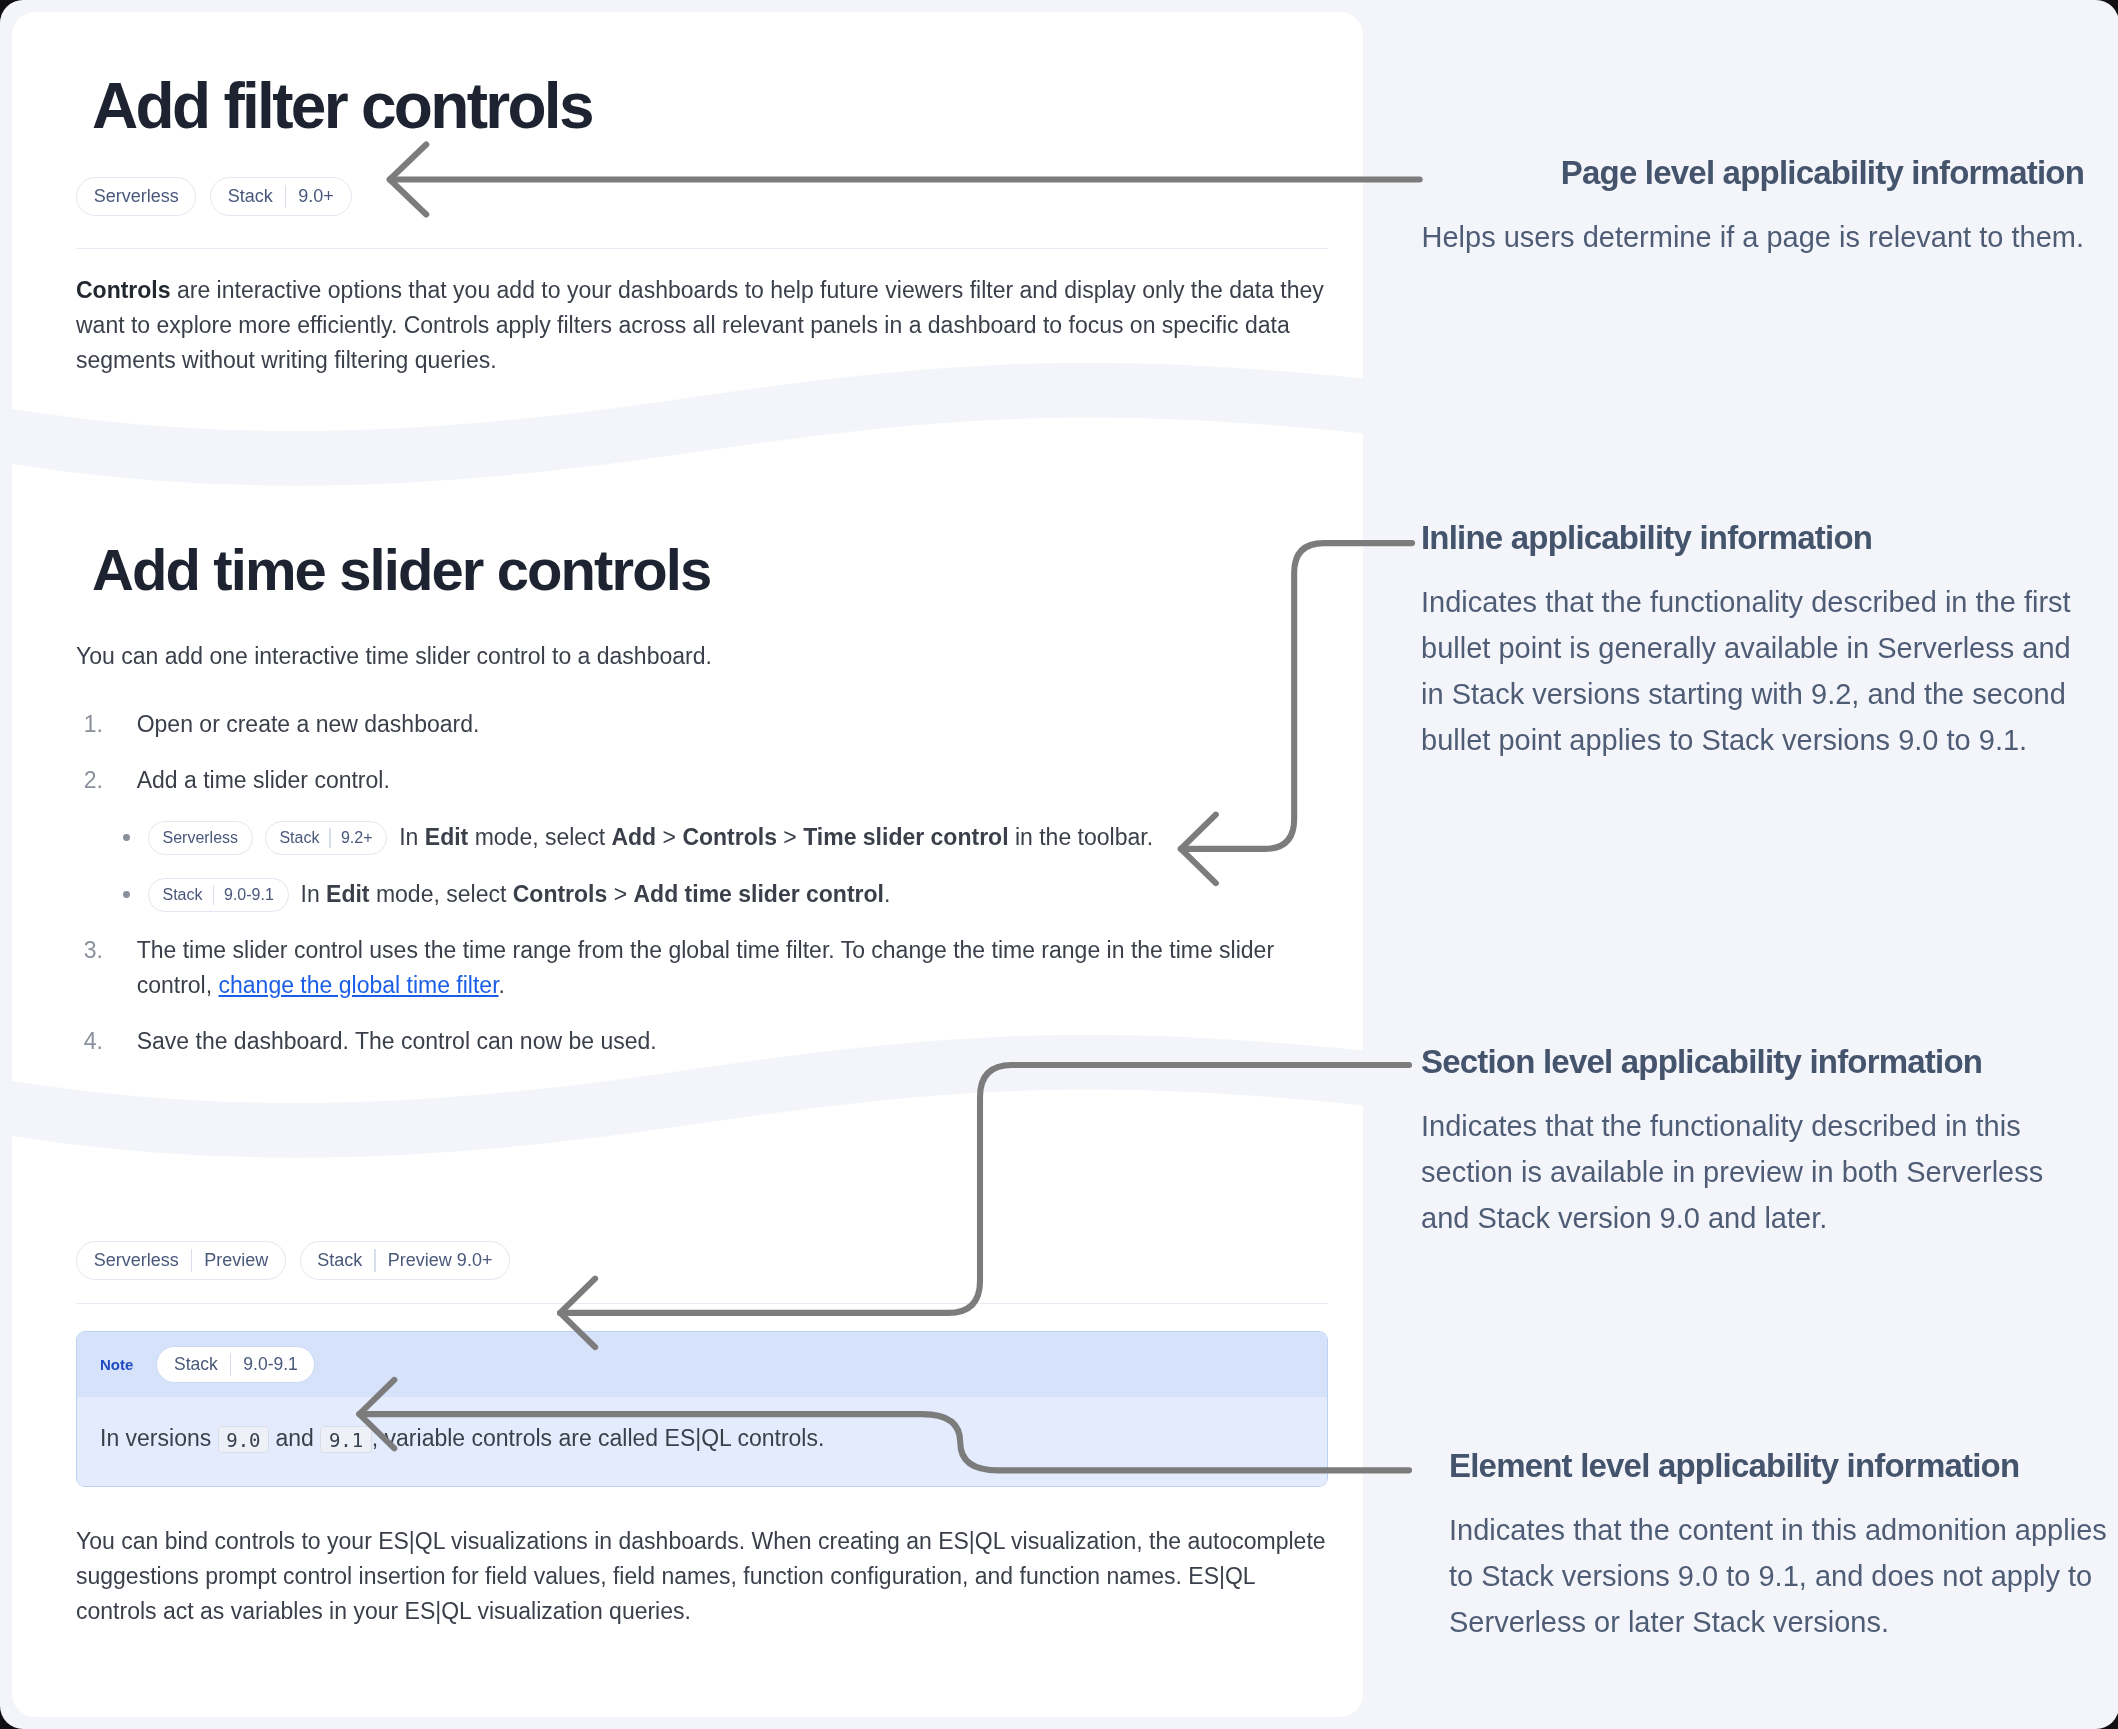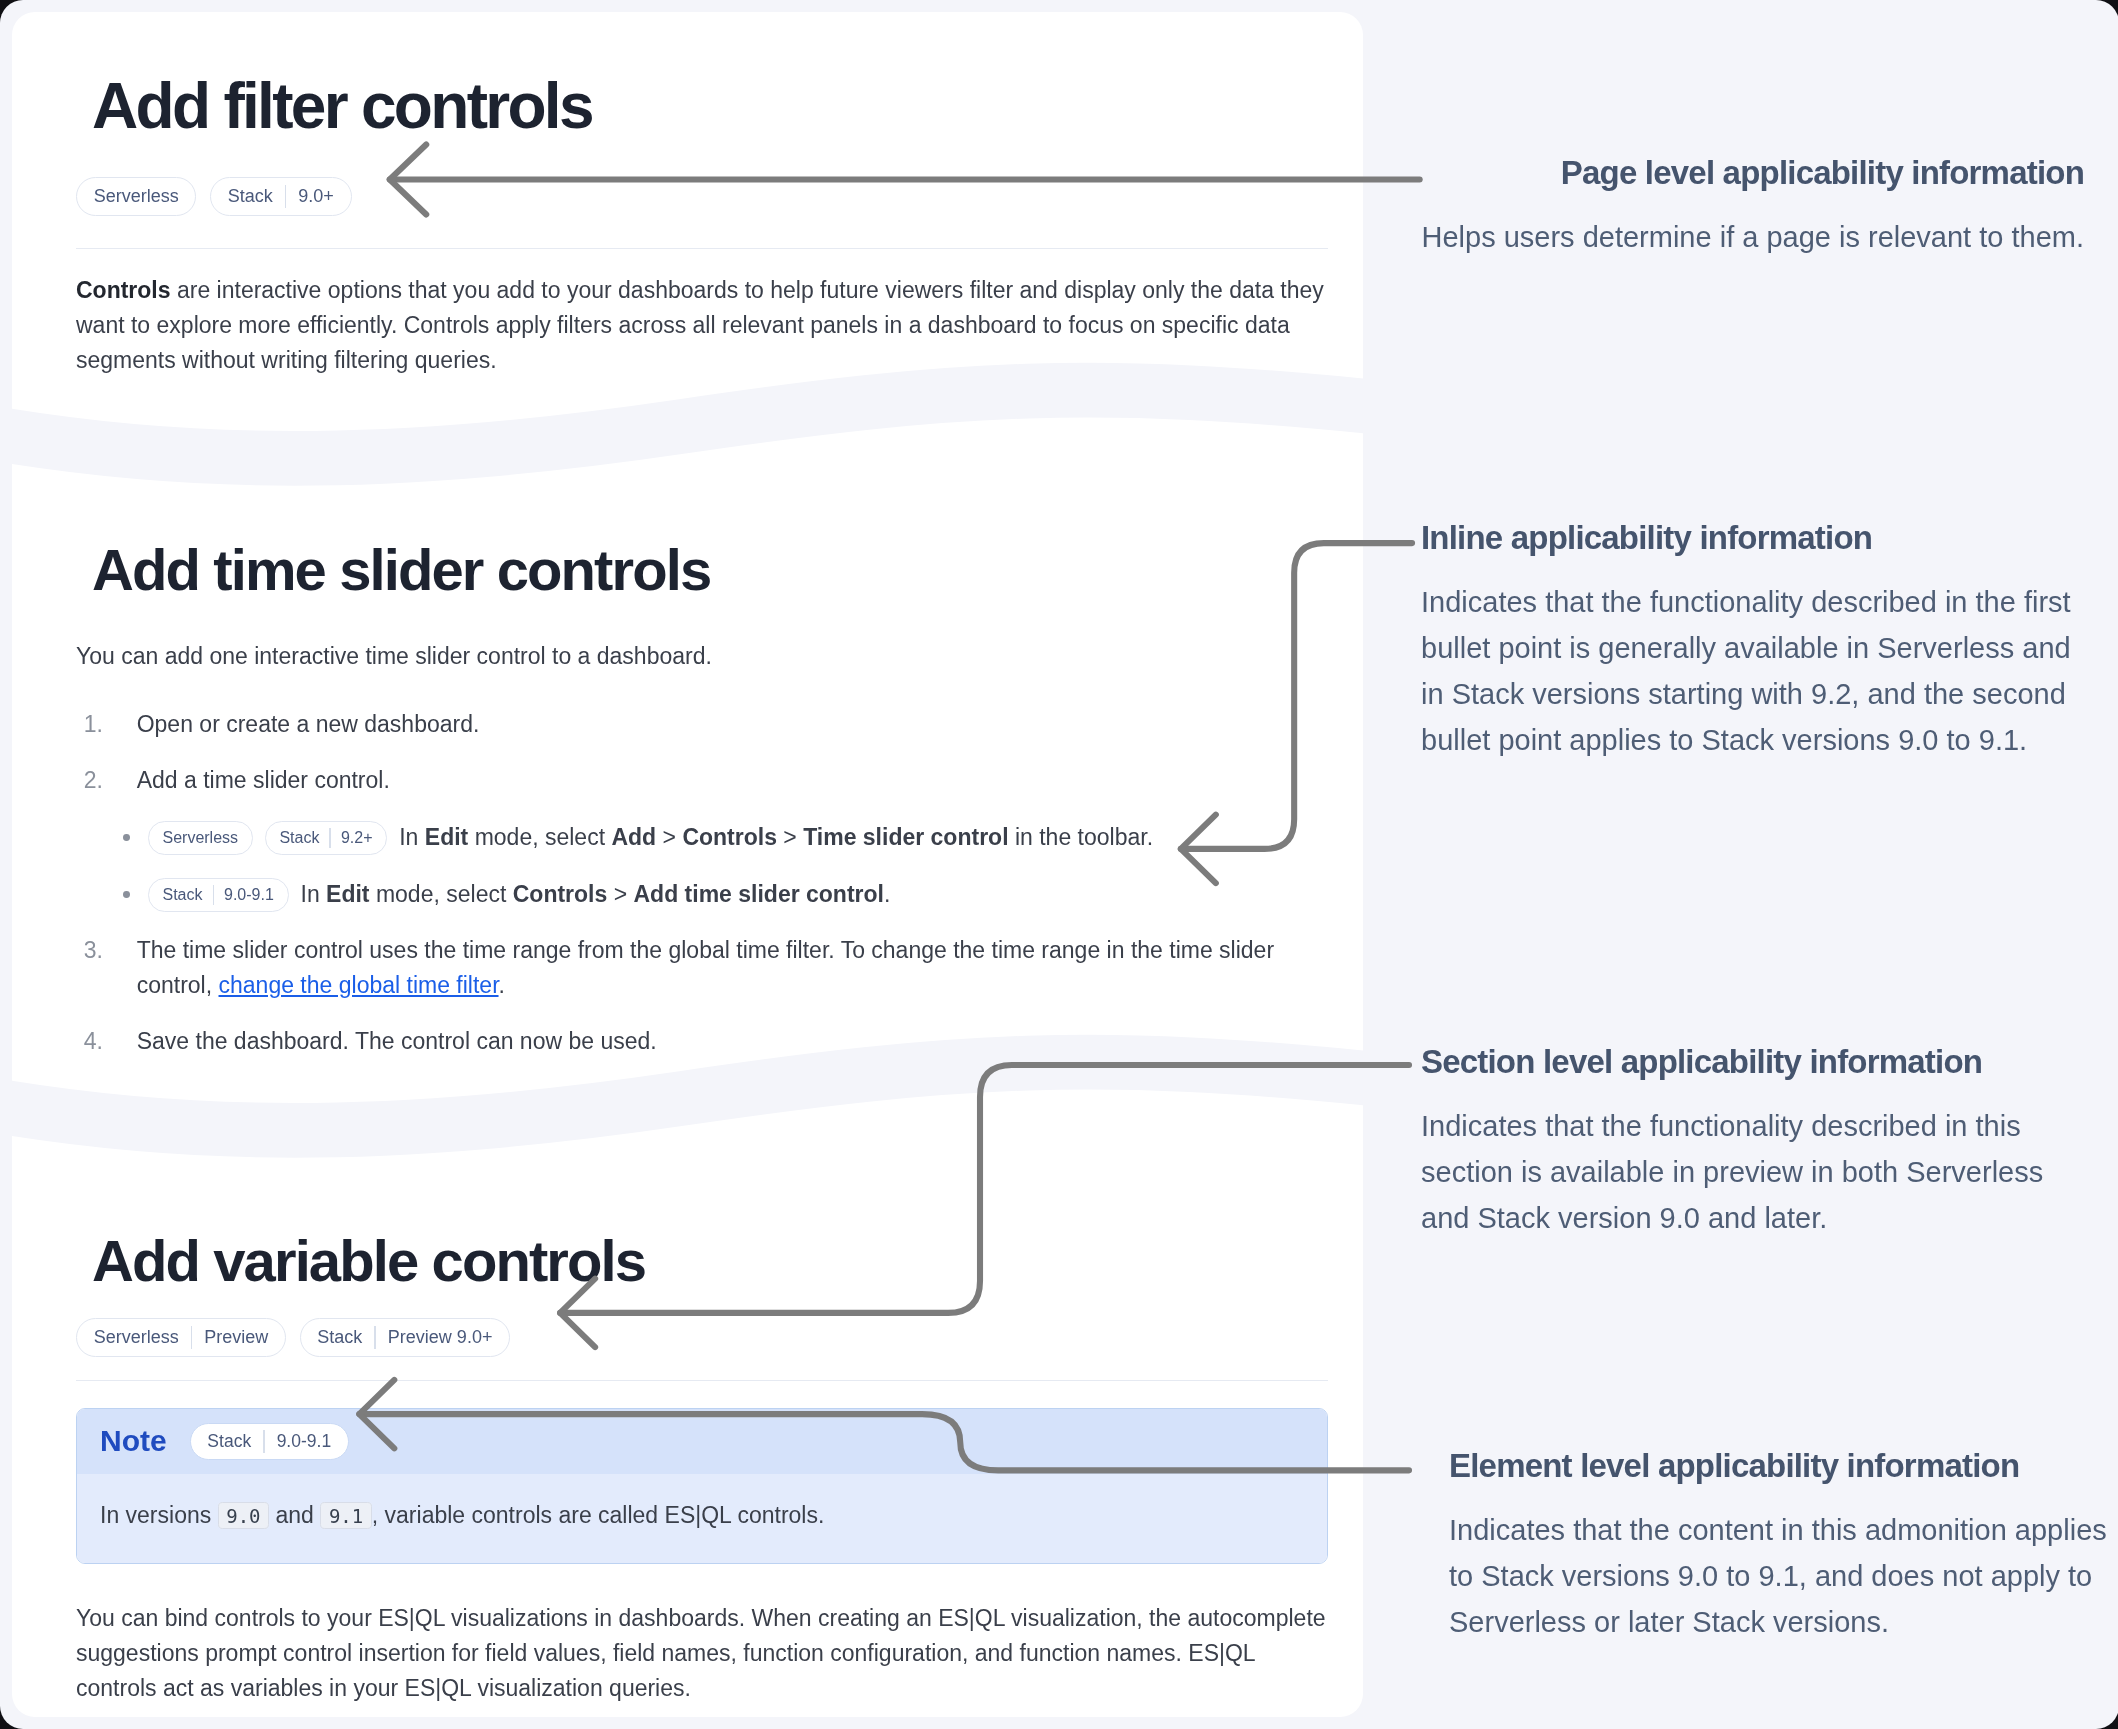--- a/index.html
+++ b/index.html
@@ -52,21 +52,21 @@
               font-size:23px;color:var(--text);}
   .dot{width:6.8px;height:6.8px;border-radius:50%;background:var(--muted);margin-right:6px;flex:none;}
   .bullet-text{white-space:nowrap;}
 
   a.doc-link{color:var(--link);text-decoration:underline;}
 
   
   .note{margin-top:27px;border:1.5px solid var(--note-border);border-radius:9px;overflow:hidden;}
   .note-head{display:flex;align-items:center;gap:23px;background:var(--note-head-bg);
              height:65px;padding:0 23px;}
-  .note-label{font-size:30px;font-weight:bold;color:var(--note-label);}
+  .note-label{font-size:15px;font-weight:bold;color:var(--note-label);}
   .note-body{background:var(--note-body-bg);padding:24px 23px 29px 23px;
              font-size:23px;color:var(--text);line-height:35px;}
   .code{font-family:"DejaVu Sans Mono", monospace;font-size:19px;background:var(--code-bg);
         border:1.5px solid var(--code-border);border-radius:4.6px;padding:1.5px 7.6px;color:#37404e;}
 
   .sec3 .body-text.outro{margin-top:37px;}
 
   
   .anno{position:absolute;left:1421px;width:663px;}
   .anno h3{margin:0;font-size:33px;letter-spacing:-0.8px;color:var(--anno-head);font-weight:800;line-height:1.1;}
@@ -154,21 +154,20 @@
           <span class="step-body">Save the dashboard. The control can now be used.</span>
         </div>
       </div>
     </section>
 
     <svg class="wave wave2" viewBox="0 0 1776 220">
       <path d="M -20 95 C 250 140, 520 138, 880 85 S 1430 22, 1800 60"></path>
     </svg>
 
     <section class="sec sec3">
-      <h2>Add variable controls</h2>
       <div class="badge-row">
         <span class="pill">
           <span>Serverless</span>
           <span class="sep"></span>
           <span>Preview</span>
         </span>
         <span class="pill">
           <span>Stack</span>
           <span class="sep"></span>
           <span>Preview 9.0+</span>

